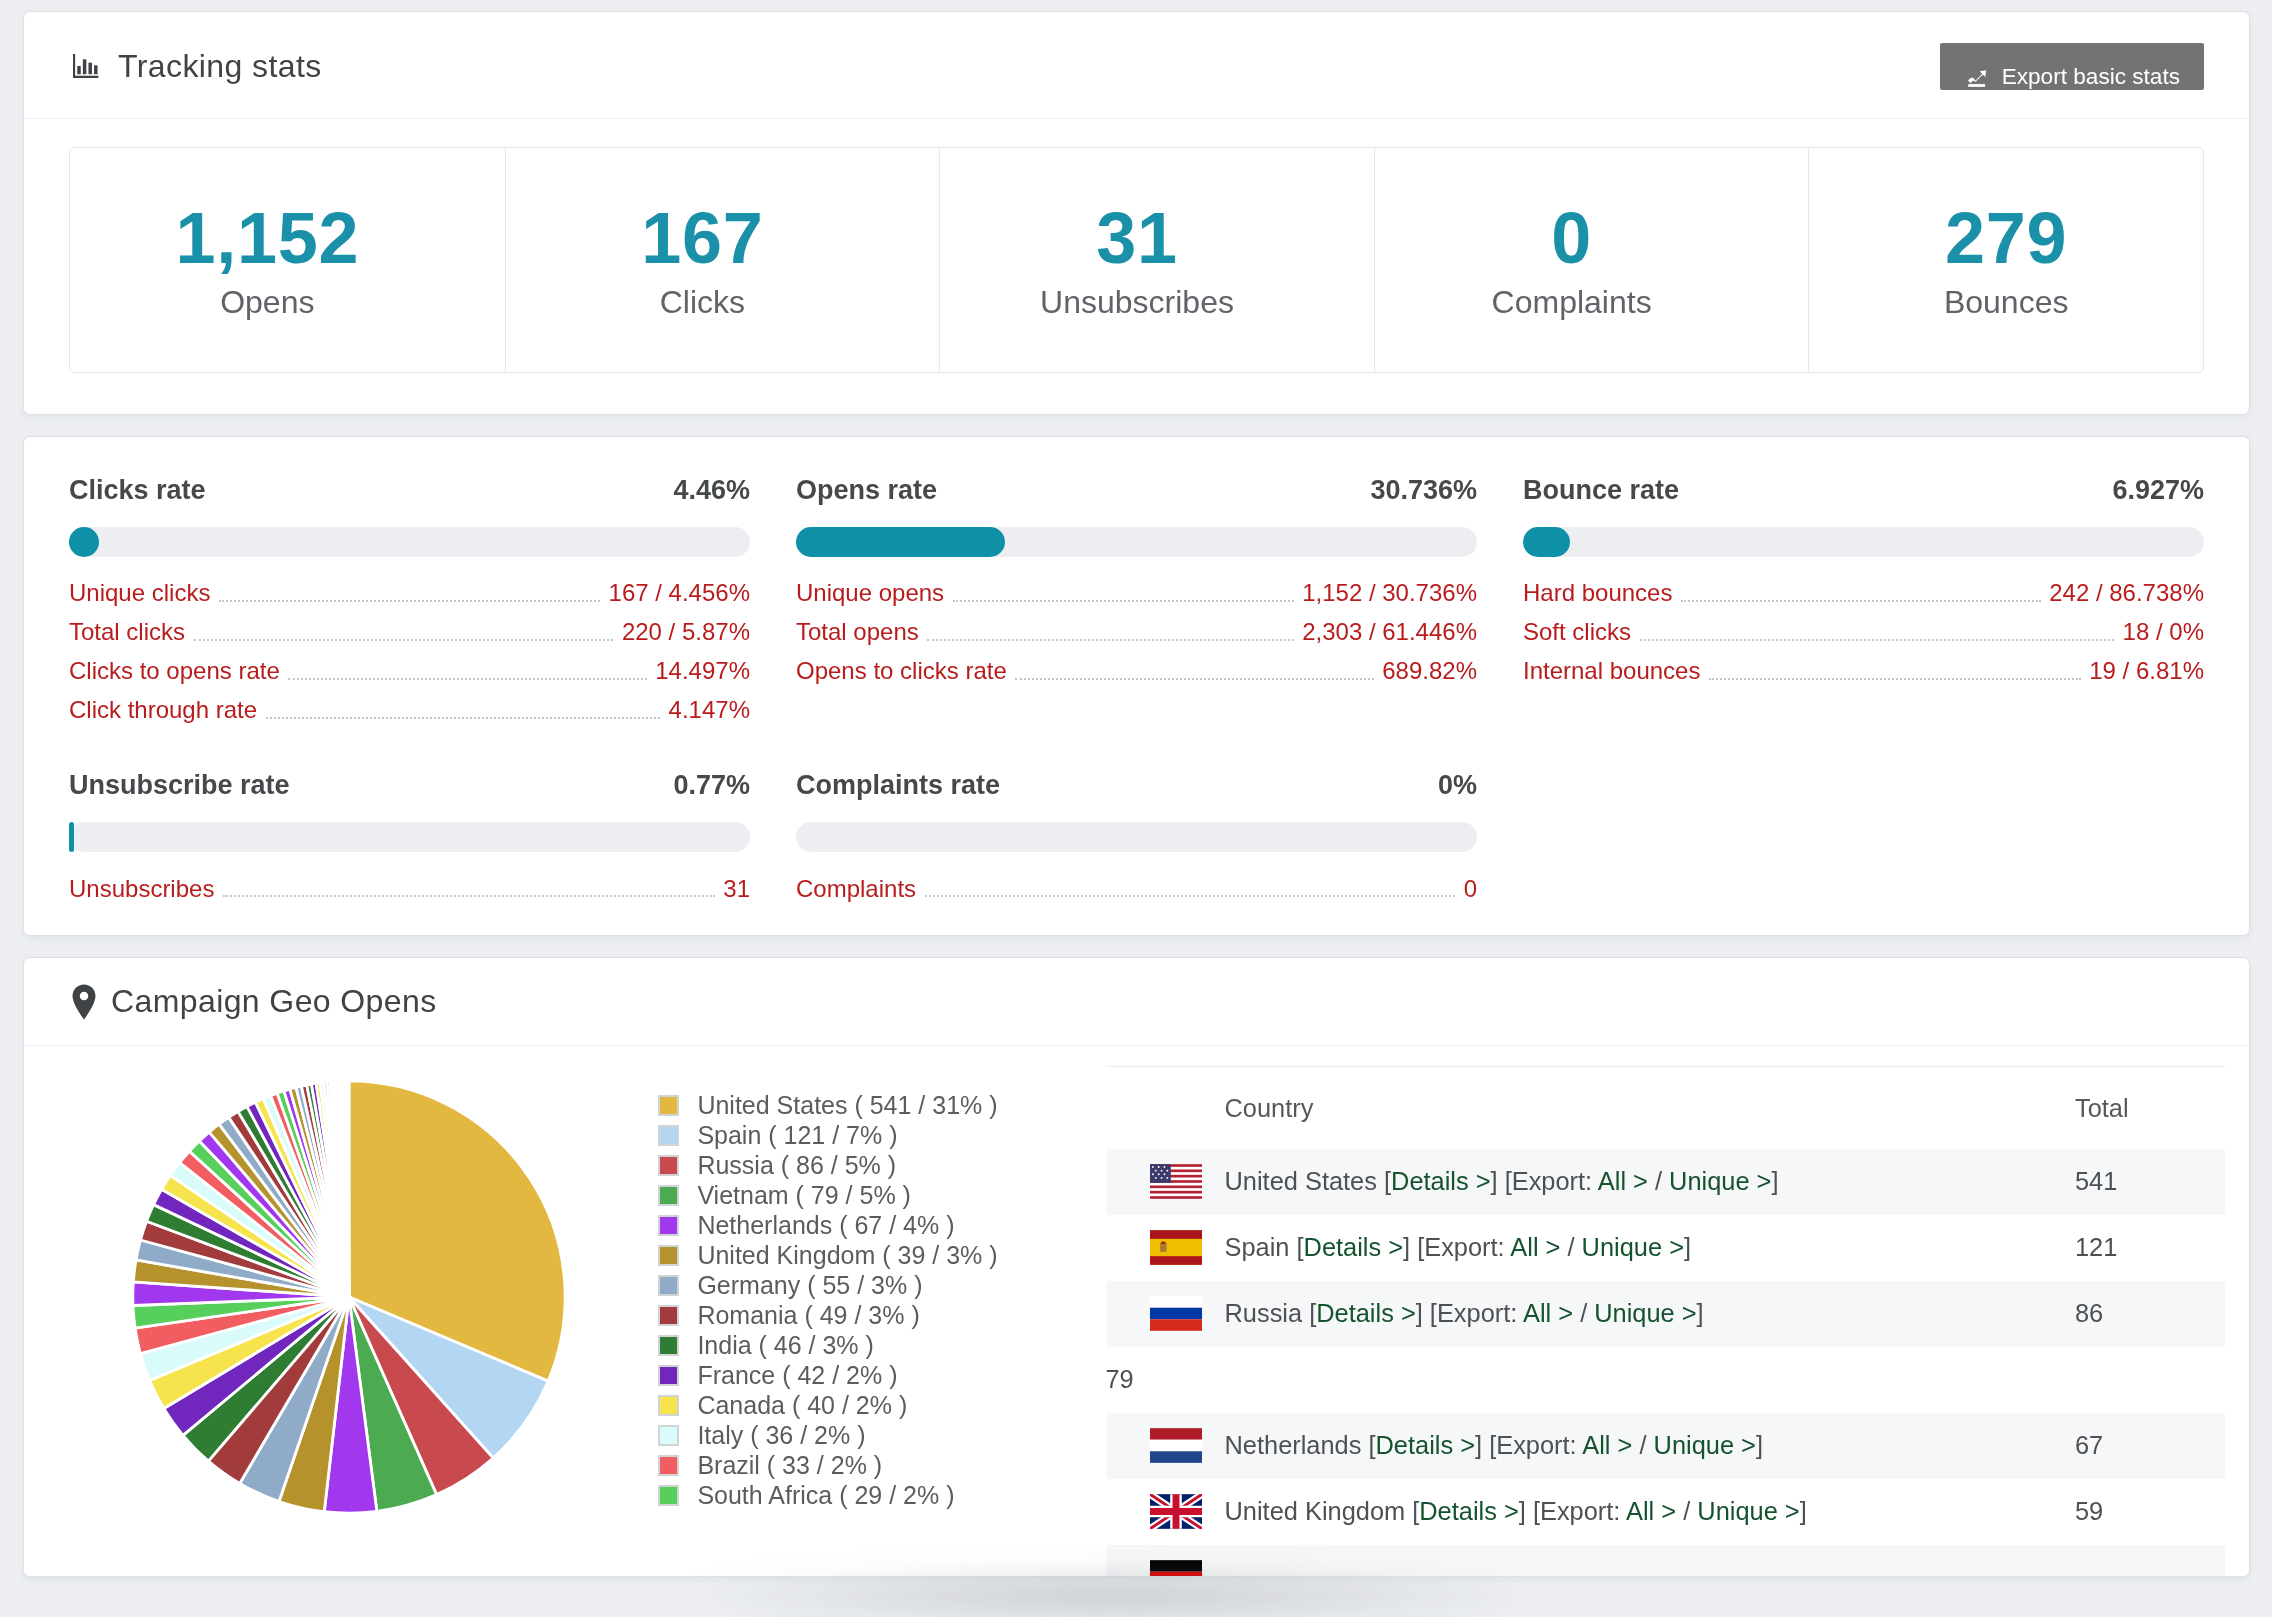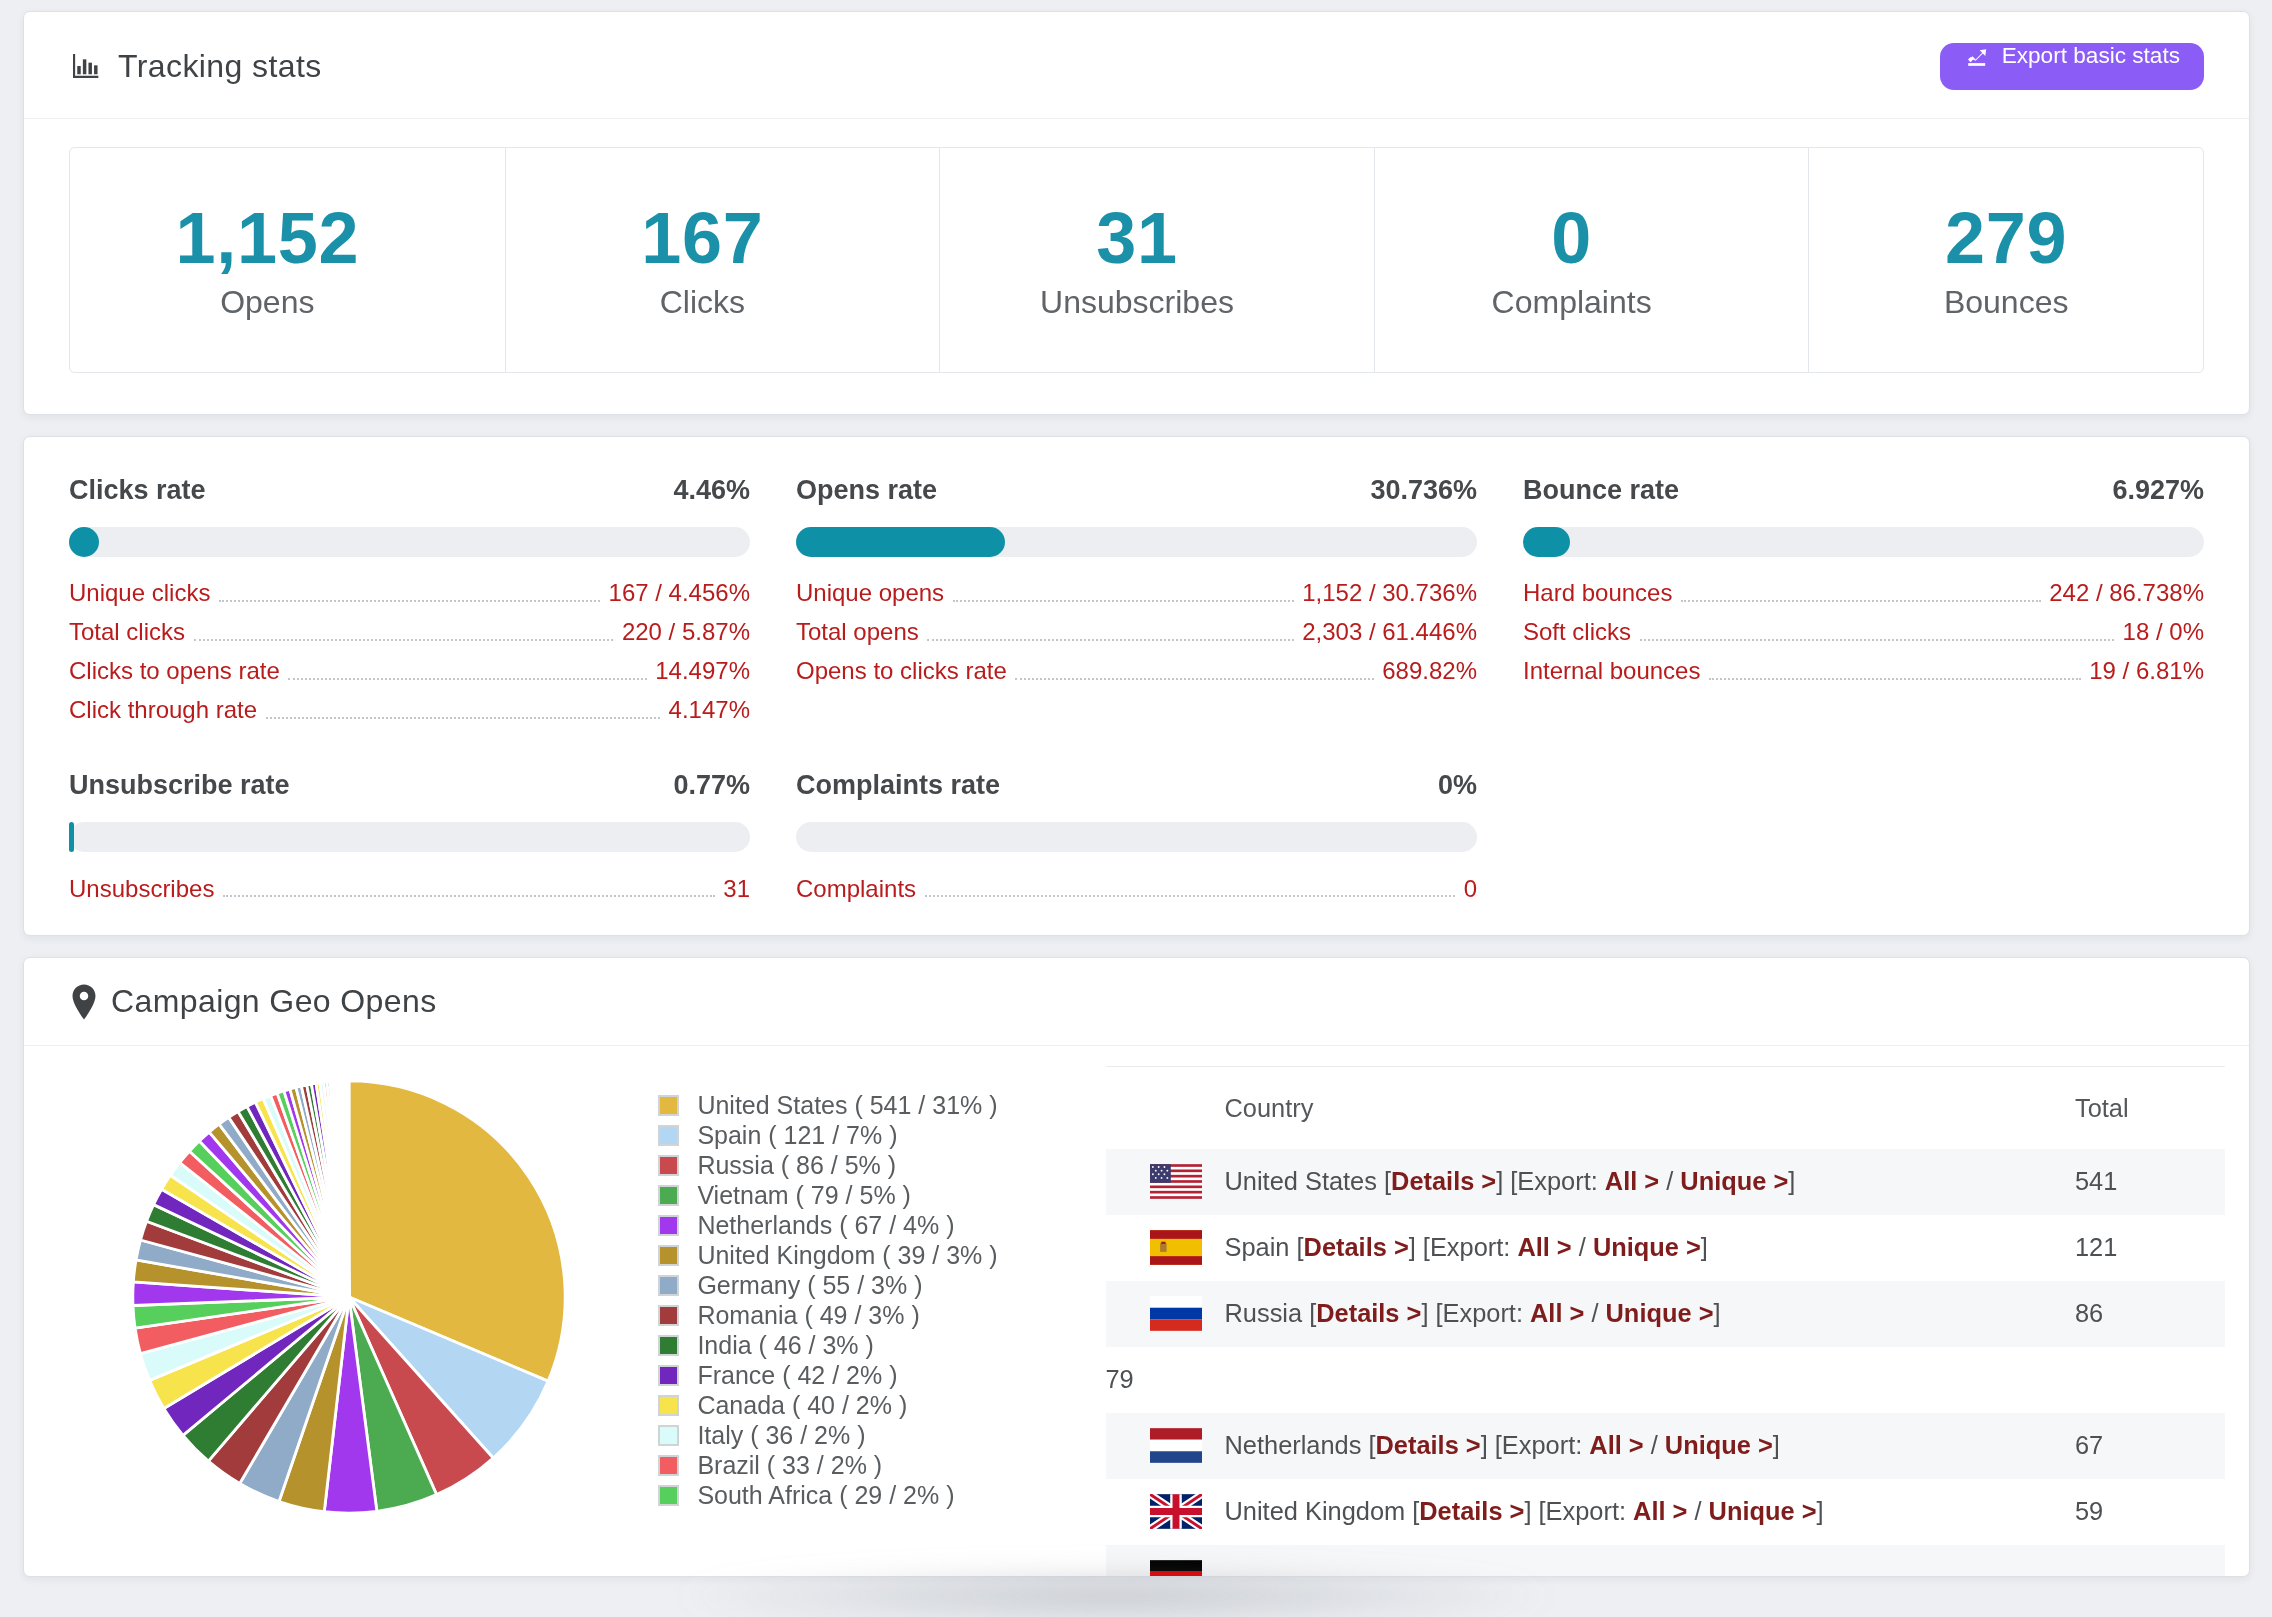--- a/index.html
+++ b/index.html
@@ -23,23 +23,23 @@
   .card-head {
     display:flex; align-items:center; justify-content:space-between;
     padding:31px 45px 28px;
     border-bottom:1.4px solid #eceef0;
   }
   .head-left { display:flex; align-items:center; gap:17px; }
   .head-title { font-size:32px; font-weight:500; color:#3f4346; letter-spacing:0.4px; }
   .icon-chart svg { width:32px; height:32px; display:block; }
   .icon-pin svg { width:30px; height:38px; display:block; }
   .btn-teal {
-    background:#8b5cf6; color:#fff; border:none; border-radius:14px;
+    background:#737373; color:#fff; border:none; border-radius:2px;
     height:47px; padding:0 24px; font-size:22.6px;
-    display:flex; align-items:flex-start; gap:12.7px;
+    display:flex; align-items:flex-end; gap:12.7px;
     font-family:inherit; cursor:pointer;
   }
   .btn-teal svg { width:25.4px; height:25.4px; display:block; }
   .summary-box {
     margin:28px 45px 41px;
     border:1.4px solid #e3e6ea; border-radius:5.6px;
     display:grid; grid-template-columns:repeat(5,1fr);
     background:#fff;
     gap:40px;
   }
@@ -79,21 +79,21 @@
   .geo-thead .th-country { padding-left:119px; }
   .geo-row {
     display:grid; grid-template-columns:1fr 150px; align-items:center;
     height:66px; color:#4e5154;
   }
   .geo-row.striped { background:#f6f7f8; }
   .cell-country { display:flex; align-items:center; padding-left:44px; min-width:0; }
   .flag { margin-right:23px; line-height:0; flex:0 0 auto; }
   .flag svg { width:52px; height:35px; display:block; }
   .country-text { white-space:nowrap; }
-  .country-text a { color:#7f1d1d; text-decoration:none; cursor:pointer;font-weight:bold; }
+  .country-text a { color:#14532d; text-decoration:none; cursor:pointer; }
   .smudge {
     position:absolute; left:670px; top:1568px; width:889px; height:56px;
     background:radial-gradient(closest-side, rgba(125,131,142,.38), rgba(125,131,142,0));
     filter:blur(14px); pointer-events:none; z-index:6;
   }
 </style>
 </head>
 <body>
 
 <div class="page">

